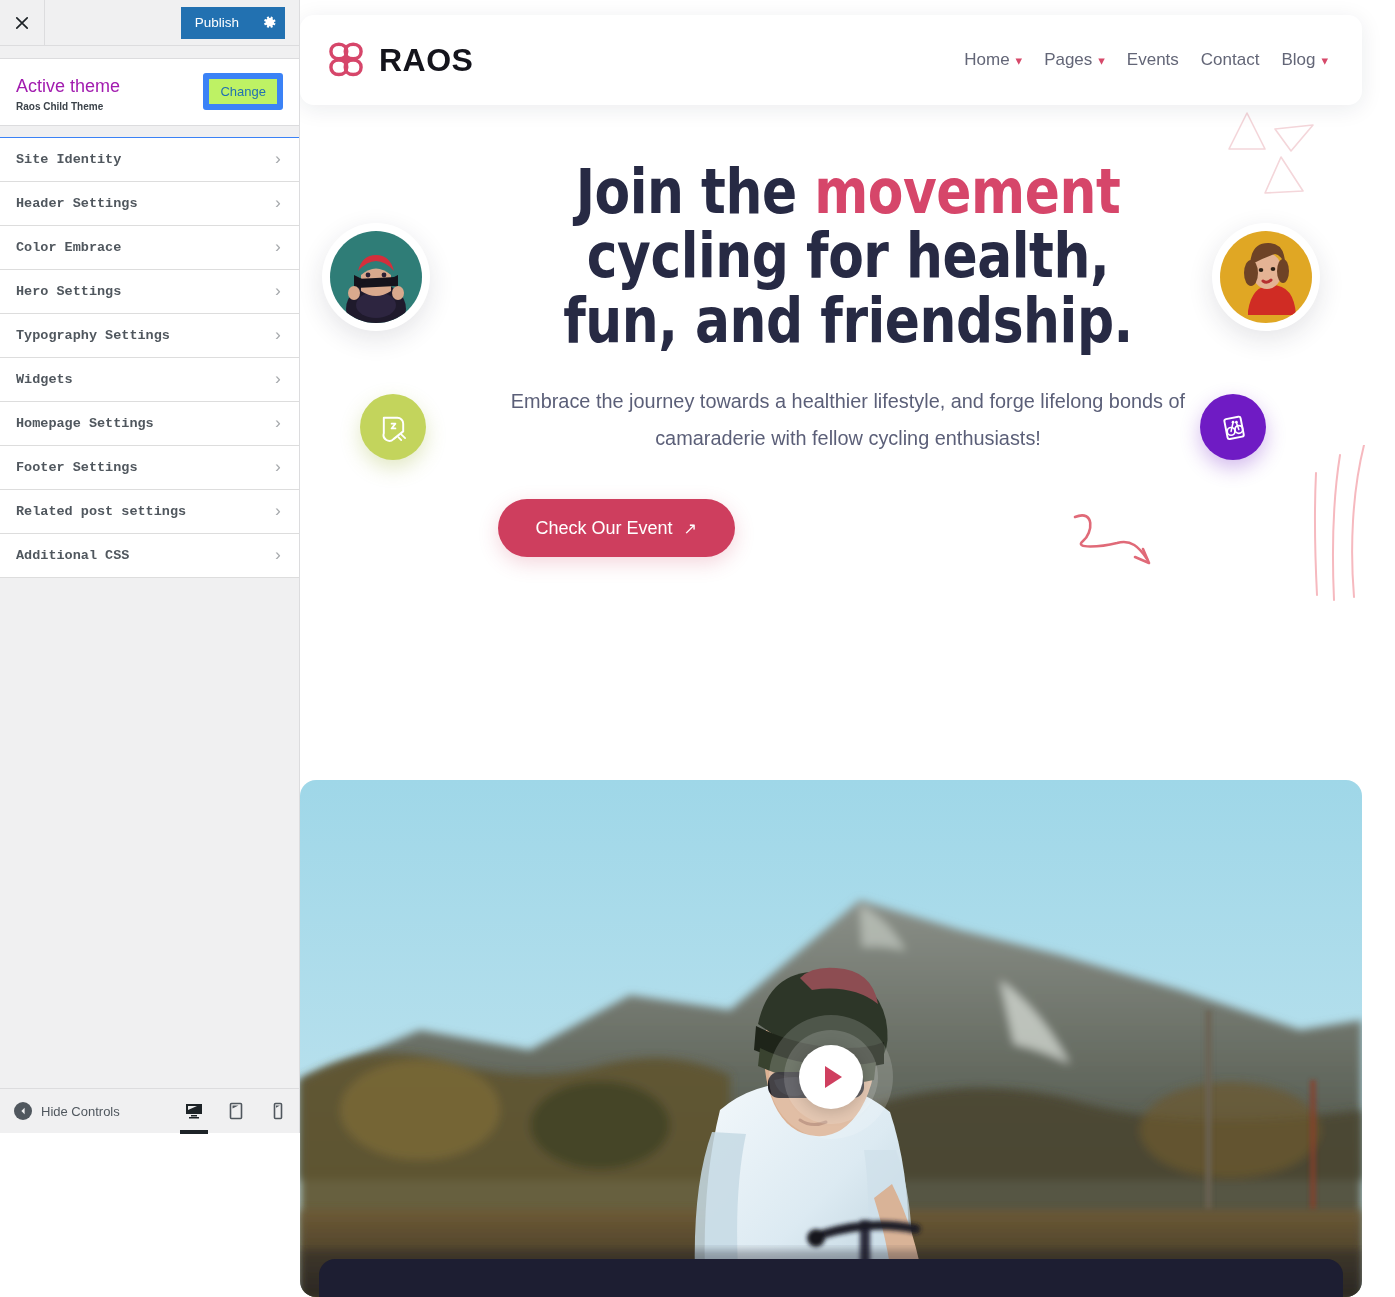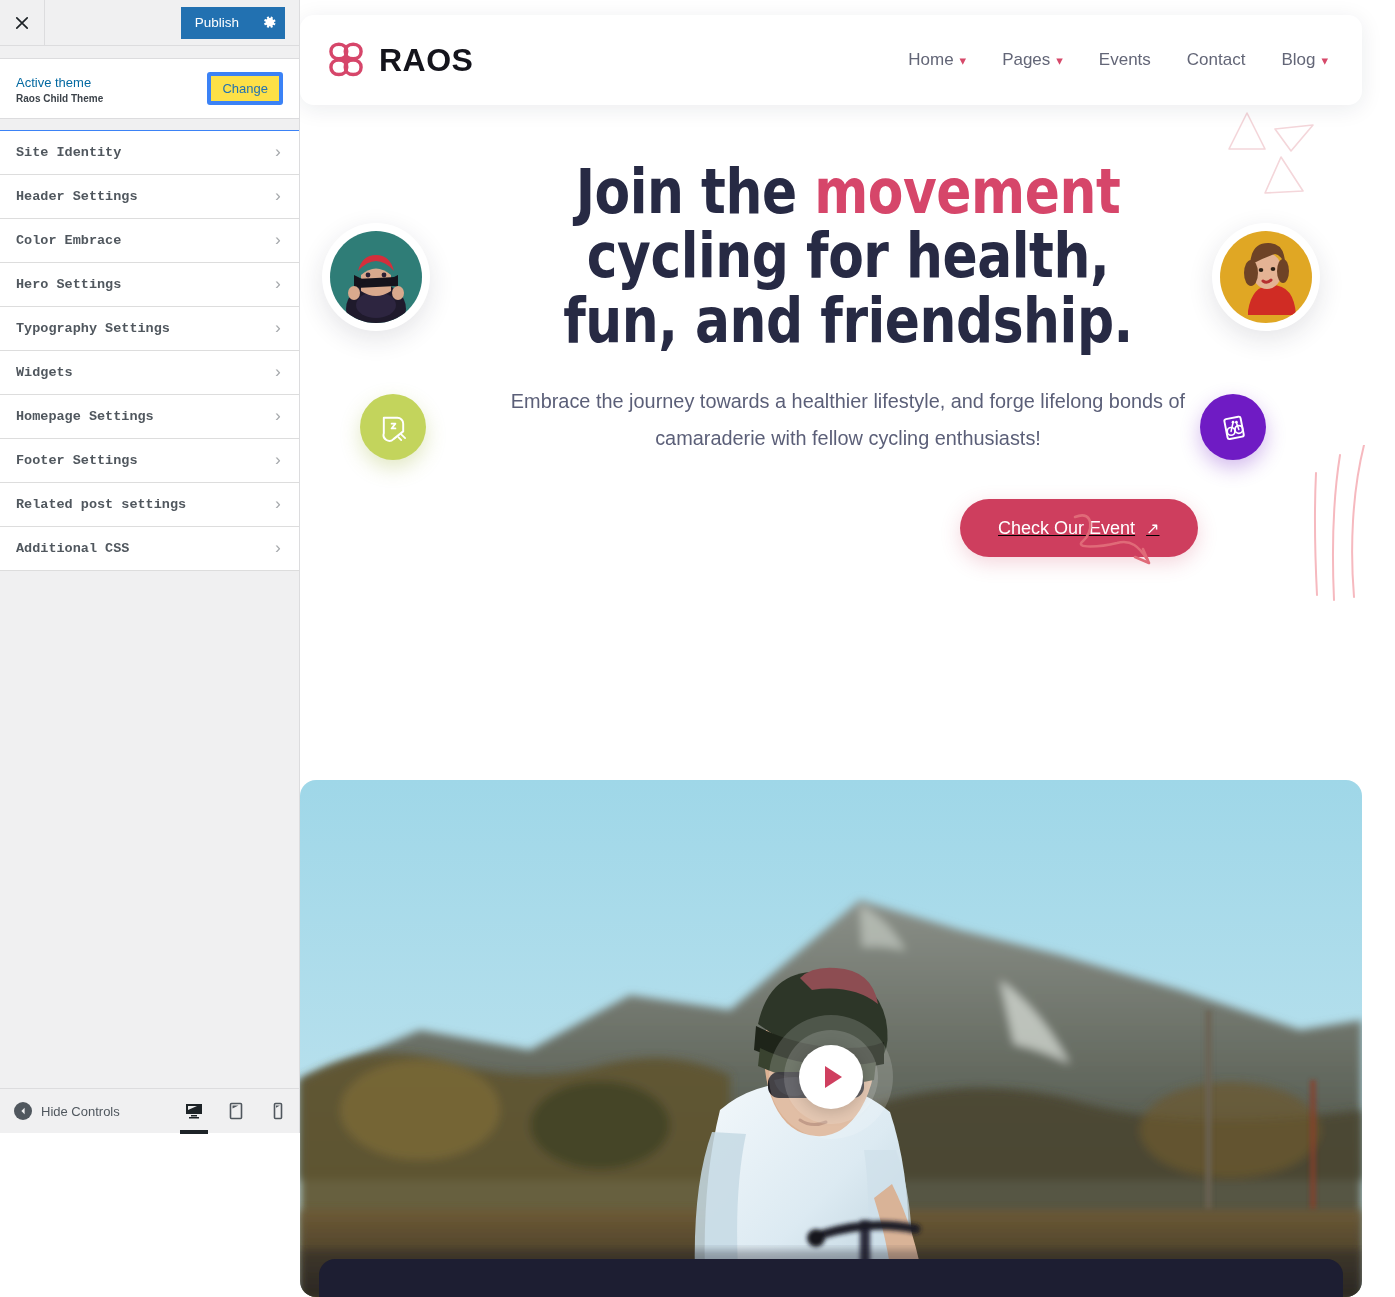--- a/index.html
+++ b/index.html
@@ -64,24 +64,24 @@
     display: flex; align-items: center; justify-content: center;
     cursor: pointer; font-family: "Liberation Serif", serif;
   }
 
   .cz-spacer { height: 12px; background: #f0f0f1; }
 
   .cz-theme {
     background: #fff; border-top: 1px solid #dcdcde; border-bottom: 1px solid #dcdcde;
     padding: 13px 16px; display: flex; align-items: center; justify-content: space-between;
   }
-  .cz-theme-txt { font-size: 13px; color: #0369a1; line-height: 1.6; }
+  .cz-theme-txt { font-size: 18px; color: #a21caf; line-height: 1.6; }
   .cz-theme-name { font-weight: 700; font-size: 10px; color: #3c434a; }
   .cz-change {
-    background: #fde047; border: 4px solid #3b82f6; color: #2271b1;
+    background: #bef264; border: 6px solid #3b82f6; color: #2271b1;
     border-radius: 3px; padding: 5px 11px; font-size: 13px;
     font-family: inherit; cursor: pointer;
   }
 
   .cz-spacer2 { height: 11px; background: #f0f0f1; }
 
   .cz-sections { background: #f9a8d4; border-top: 1px solid #3b82f6; font-family: Liberation Mono, monospace; }
   .cz-section {
     height: 44px; border-bottom: 1px solid #ddd;
     display: flex; align-items: center; justify-content: space-between;
@@ -132,21 +132,21 @@
     display: flex; align-items: center; justify-content: space-between;
     padding: 0 34px 0 25px;
     z-index: 5;
   }
   .brand { display: flex; align-items: center; gap: 12px; }
   .brand-mark { width: 42px; height: 42px; }
   .brand-name {
     font-size: 32px; font-weight: 800; color: #14141c;
     letter-spacing: .5px; font-family: "Liberation Sans", sans-serif;
   }
-  .site-nav { display: flex; gap: 36px; }
+  .site-nav { display: flex; gap: 22px; }
   .nav-item {
     display: flex; align-items: center; gap: 6px;
     font-size: 17px; color: #636677; cursor: pointer;
   }
   .nav-caret { color: #d6496a; font-size: 13px; line-height: 1; }
 
   
   .hero { position: absolute; left: 0; right: 0; top: 105px; height: 650px; }
   .hero-inner {
     position: absolute; left: 50%; transform: translateX(-50%);
@@ -157,21 +157,21 @@
     font-size: 62px; line-height: 1.04; font-weight: 800;
     color: #272a44; letter-spacing: -0.5px;
     transform: scaleX(.93); transform-origin: center;
   }
   .hero-title .accent { color: #d6466a; }
   .hero-sub {
     margin-top: 30px; font-size: 20.5px; line-height: 1.78;
     color: #5b5f78; font-weight: 400;
     transform: scaleX(.97); transform-origin: center;
   }
-  .hero-cta-row { margin-top: 43px; display: flex; justify-content: flex-end; position: relative; text-decoration: underline; }
+  .hero-cta-row { margin-top: 43px; display: flex; justify-content: flex-start; position: relative; }
   .hero-cta {
     background: #ce3e5e; color: #fff; border: none;
     border-radius: 34px; height: 58px; padding: 0 38px;
     font-size: 18px; font-family: inherit; cursor: pointer;
     display: flex; align-items: center; gap: 11px;
     box-shadow: 0 6px 20px rgba(206,62,94,.22);
   }
   .hero-cta-arrow { font-size: 16px; }
 
   

